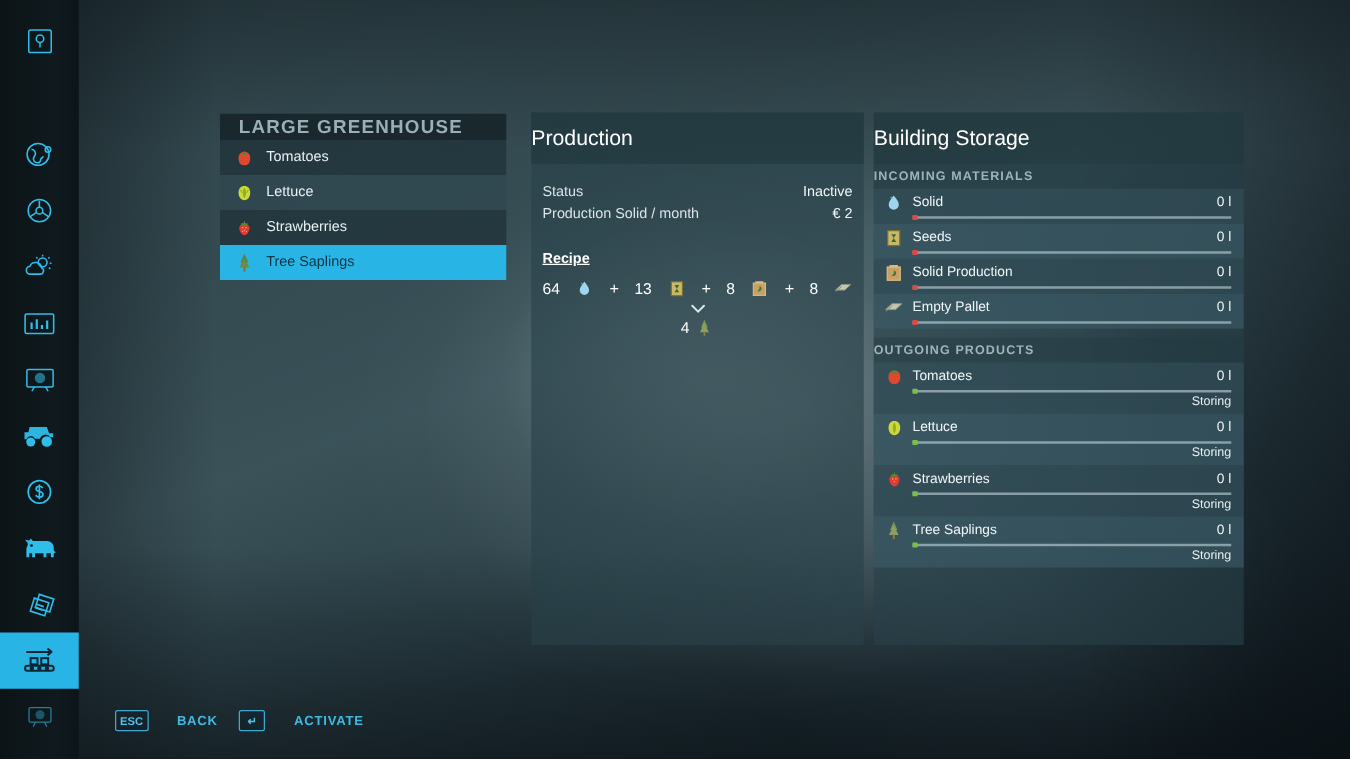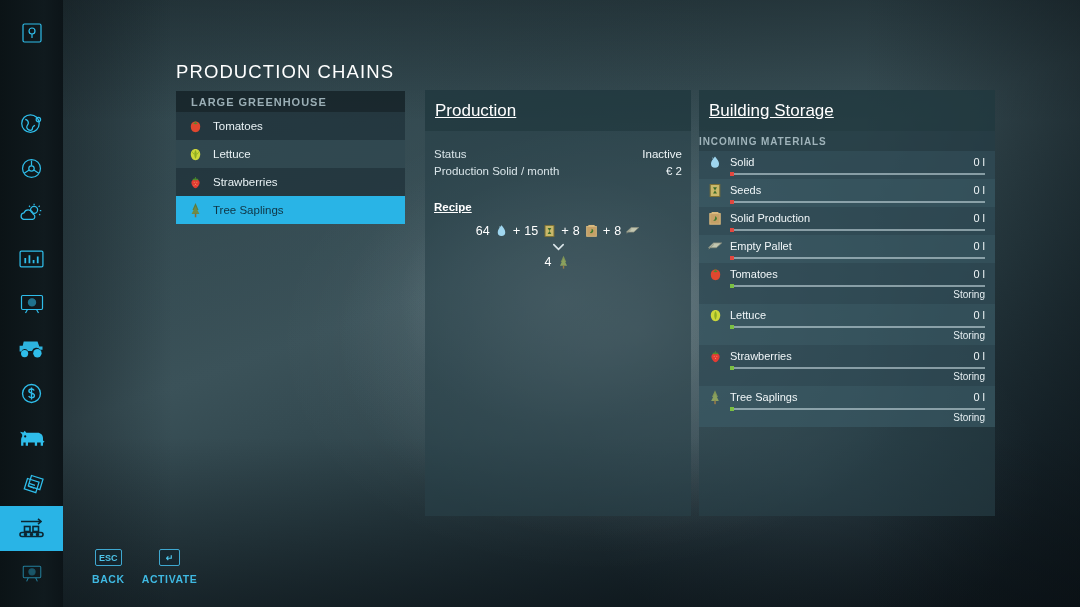--- a/index.html
+++ b/index.html
@@ -76,21 +76,21 @@
     position: absolute;
     left: 176px; top: 91px;
     width: 229px;
     z-index: 6;
   }
   .chain-header {
     height: 21px;
     background: rgba(20,32,38,0.80);
     display: flex; align-items: center;
     padding-left: 15px;
-    font-size: 11px;
+    font-size: 15px;
     letter-spacing: 1.0px;
     font-weight: bold;
     color: #9bafb6;
   }
   .chain-row {
     height: 28px;
     display: flex; align-items: center;
     padding-left: 11px;
     font-size: 11.5px;
     color: #e8f1f4;
@@ -109,25 +109,23 @@
 
   
   .panel {
     position: absolute;
     background: rgba(40,64,72,0.62);
     z-index: 6;
   }
   .panel-title {
     height: 41px;
     display: flex; align-items: center;
-    padding-left: 10px;
     font-size: 17px;
     color: #ffffff;
     background: rgba(30,52,59,0.55);
-    text-decoration: underline;
   }
 
   
   #production-panel { left: 425px; top: 90px; width: 266px; height: 426px; }
   #production-body { padding: 14px 9px 0 9px; }
   .stat-row {
     display: flex; justify-content: space-between;
     font-size: 11.5px;
     color: #d8e4e8;
     padding: 2.5px 0;
@@ -135,21 +133,21 @@
   .stat-row .v { color: #eef5f7; }
   .recipe-label {
     margin-top: 22px;
     font-size: 11.5px;
     font-weight: bold;
     color: #ffffff;
     text-decoration: underline;
   }
   .recipe-line {
     margin-top: 10px;
-    display: flex; align-items: center; justify-content: center;
+    display: flex; align-items: center; justify-content: space-between;
     gap: 4px;
     font-size: 12.5px;
     color: #ffffff;
   }
   .recipe-line .qty { font-size: 12.5px; }
   .recipe-line .plus { font-size: 13px; }
   .recipe-ico { width: 15px; height: 15px; display:inline-flex; align-items:center; justify-content:center; }
   .recipe-arrow {
     margin-top: 4px;
     display: flex; justify-content: center;
@@ -213,21 +211,21 @@
   }
 
   
   #helpbar {
     position: absolute;
     left: 92px; bottom: 22px;
     display: flex; align-items: center;
     gap: 17px;
     z-index: 6;
   }
-  .help-item { display: flex; align-items: center; gap: 7px; flex-direction: column; }
+  .help-item { display: flex; align-items: center; gap: 23px; }
   .key {
     min-width: 21px; height: 17px;
     padding: 0 3px;
     border: 1px solid #3fa8d0;
     border-radius: 2px;
     display: flex; align-items: center; justify-content: center;
     font-size: 9px;
     font-weight: bold;
     color: #4ec3e8;
     background: rgba(16,34,44,0.45);
@@ -334,21 +332,20 @@
         <rect x="3.5" y="2.5" width="19" height="12.5" rx="1.2"></rect>
         <circle cx="13" cy="8.6" r="3.4" fill="currentColor" opacity="0.6"></circle>
         <path d="M9 15 7.2 19M17 15l1.8 4"></path>
       </svg>
     </div>
     <div class="rail-btn boxed">
       
     </div>
   </div>
 
-  <div id="page-title">PRODUCTION CHAINS</div>
 
   <div id="chain-list">
     <div class="chain-header">LARGE GREENHOUSE</div>
 
     <div class="chain-row">
       <span class="ico">
         <svg width="15" height="15" viewBox="0 0 16 16">
           <path d="M8 2.6c1.9 0 5 1 5 5.4S10.7 14 8 14 3 12.4 3 8 6.1 2.6 8 2.6z" fill="#e0472f"></path>
           <path d="M5.4 4.2c1.4-.8 3.8-.8 5.2 0-1 .6-1.4 1.4-2.6 1.4s-1.6-.8-2.6-1.4z" fill="#4b8a2e"></path>
           <path d="M7.6 2.1h.8v1.8h-.8z" fill="#4b8a2e"></path>
@@ -413,21 +410,21 @@
 
       <div class="recipe-line">
         <span class="qty">64</span>
         <span class="recipe-ico">
           <svg width="13" height="14" viewBox="0 0 14 16">
             <path d="M7 1.5c2.3 3 4.3 5.1 4.3 7.8A4.3 4.3 0 0 1 7 13.6 4.3 4.3 0 0 1 2.7 9.3C2.7 6.6 4.7 4.5 7 1.5z" fill="#9fd6ef"></path>
             <path d="M4.6 2.2 5.4 3.6 4.3 3.9z" fill="#9fd6ef"></path>
           </svg>
         </span>
         <span class="plus">+</span>
-        <span class="qty">15</span>
+        <span class="qty">13</span>
         <span class="recipe-ico">
           <svg width="13" height="14" viewBox="0 0 14 15">
             <rect x="2.2" y="1.5" width="9.6" height="12" fill="#c9b86a" stroke="#7e7033" stroke-width="1"></rect>
             <path d="M5 4.3h4L7 7.4 9 10.6H5L7 7.4z" fill="#3b6b2a"></path>
           </svg>
         </span>
         <span class="plus">+</span>
         <span class="qty">8</span>
         <span class="recipe-ico">
           <svg width="13" height="14" viewBox="0 0 14 15">
@@ -529,20 +526,21 @@
           </svg>
         </span>
         <span class="nm">Empty Pallet</span>
         <span class="amt">0 l</span>
       </div>
       <div class="bar">
           <span class="mark red"></span>
         </div>
     </div>
 
+    <div class="sect-header" style="margin-top:7px">OUTGOING PRODUCTS</div>
 
     <div class="store-row">
       <div class="store-top">
         <span class="ico">
           <svg width="15" height="15" viewBox="0 0 16 16">
             <path d="M8 2.6c1.9 0 5 1 5 5.4S10.7 14 8 14 3 12.4 3 8 6.1 2.6 8 2.6z" fill="#e0472f"></path>
             <path d="M5.4 4.2c1.4-.8 3.8-.8 5.2 0-1 .6-1.4 1.4-2.6 1.4s-1.6-.8-2.6-1.4z" fill="#4b8a2e"></path>
             <path d="M7.6 2.1h.8v1.8h-.8z" fill="#4b8a2e"></path>
           </svg>
         </span>

